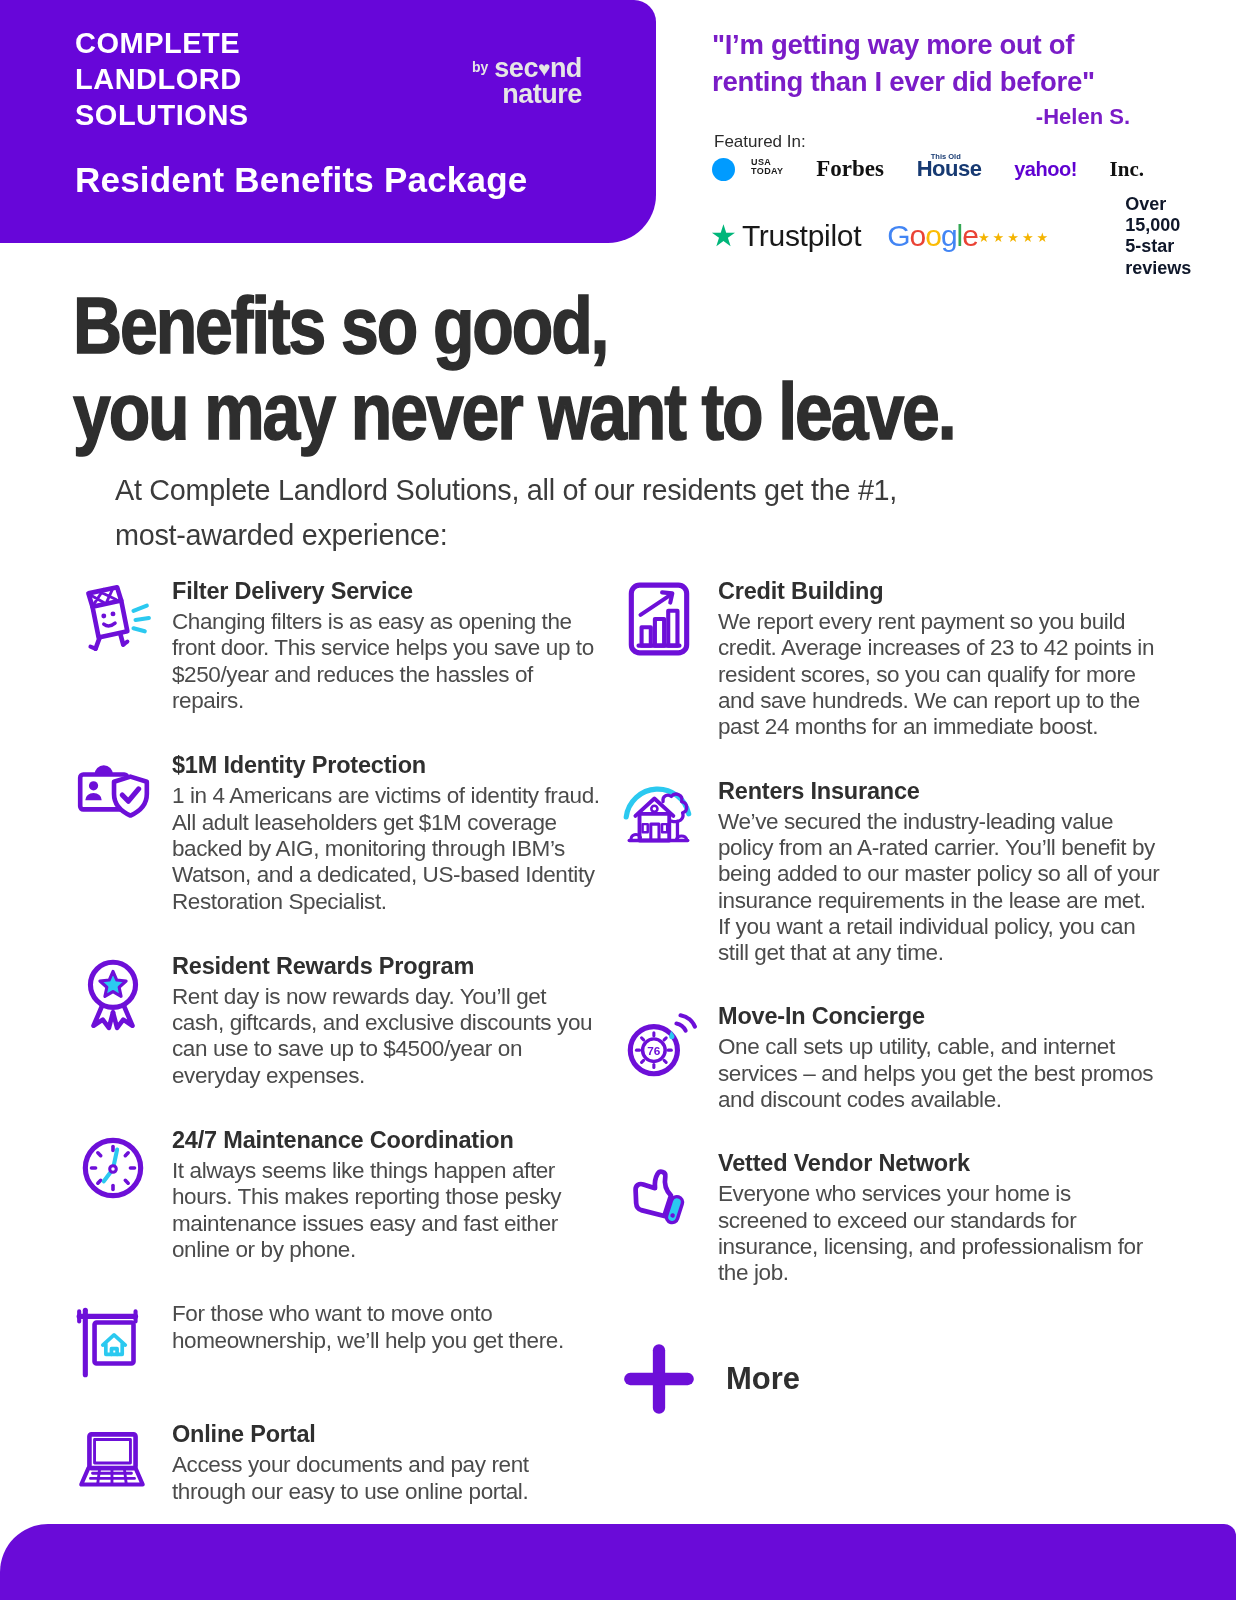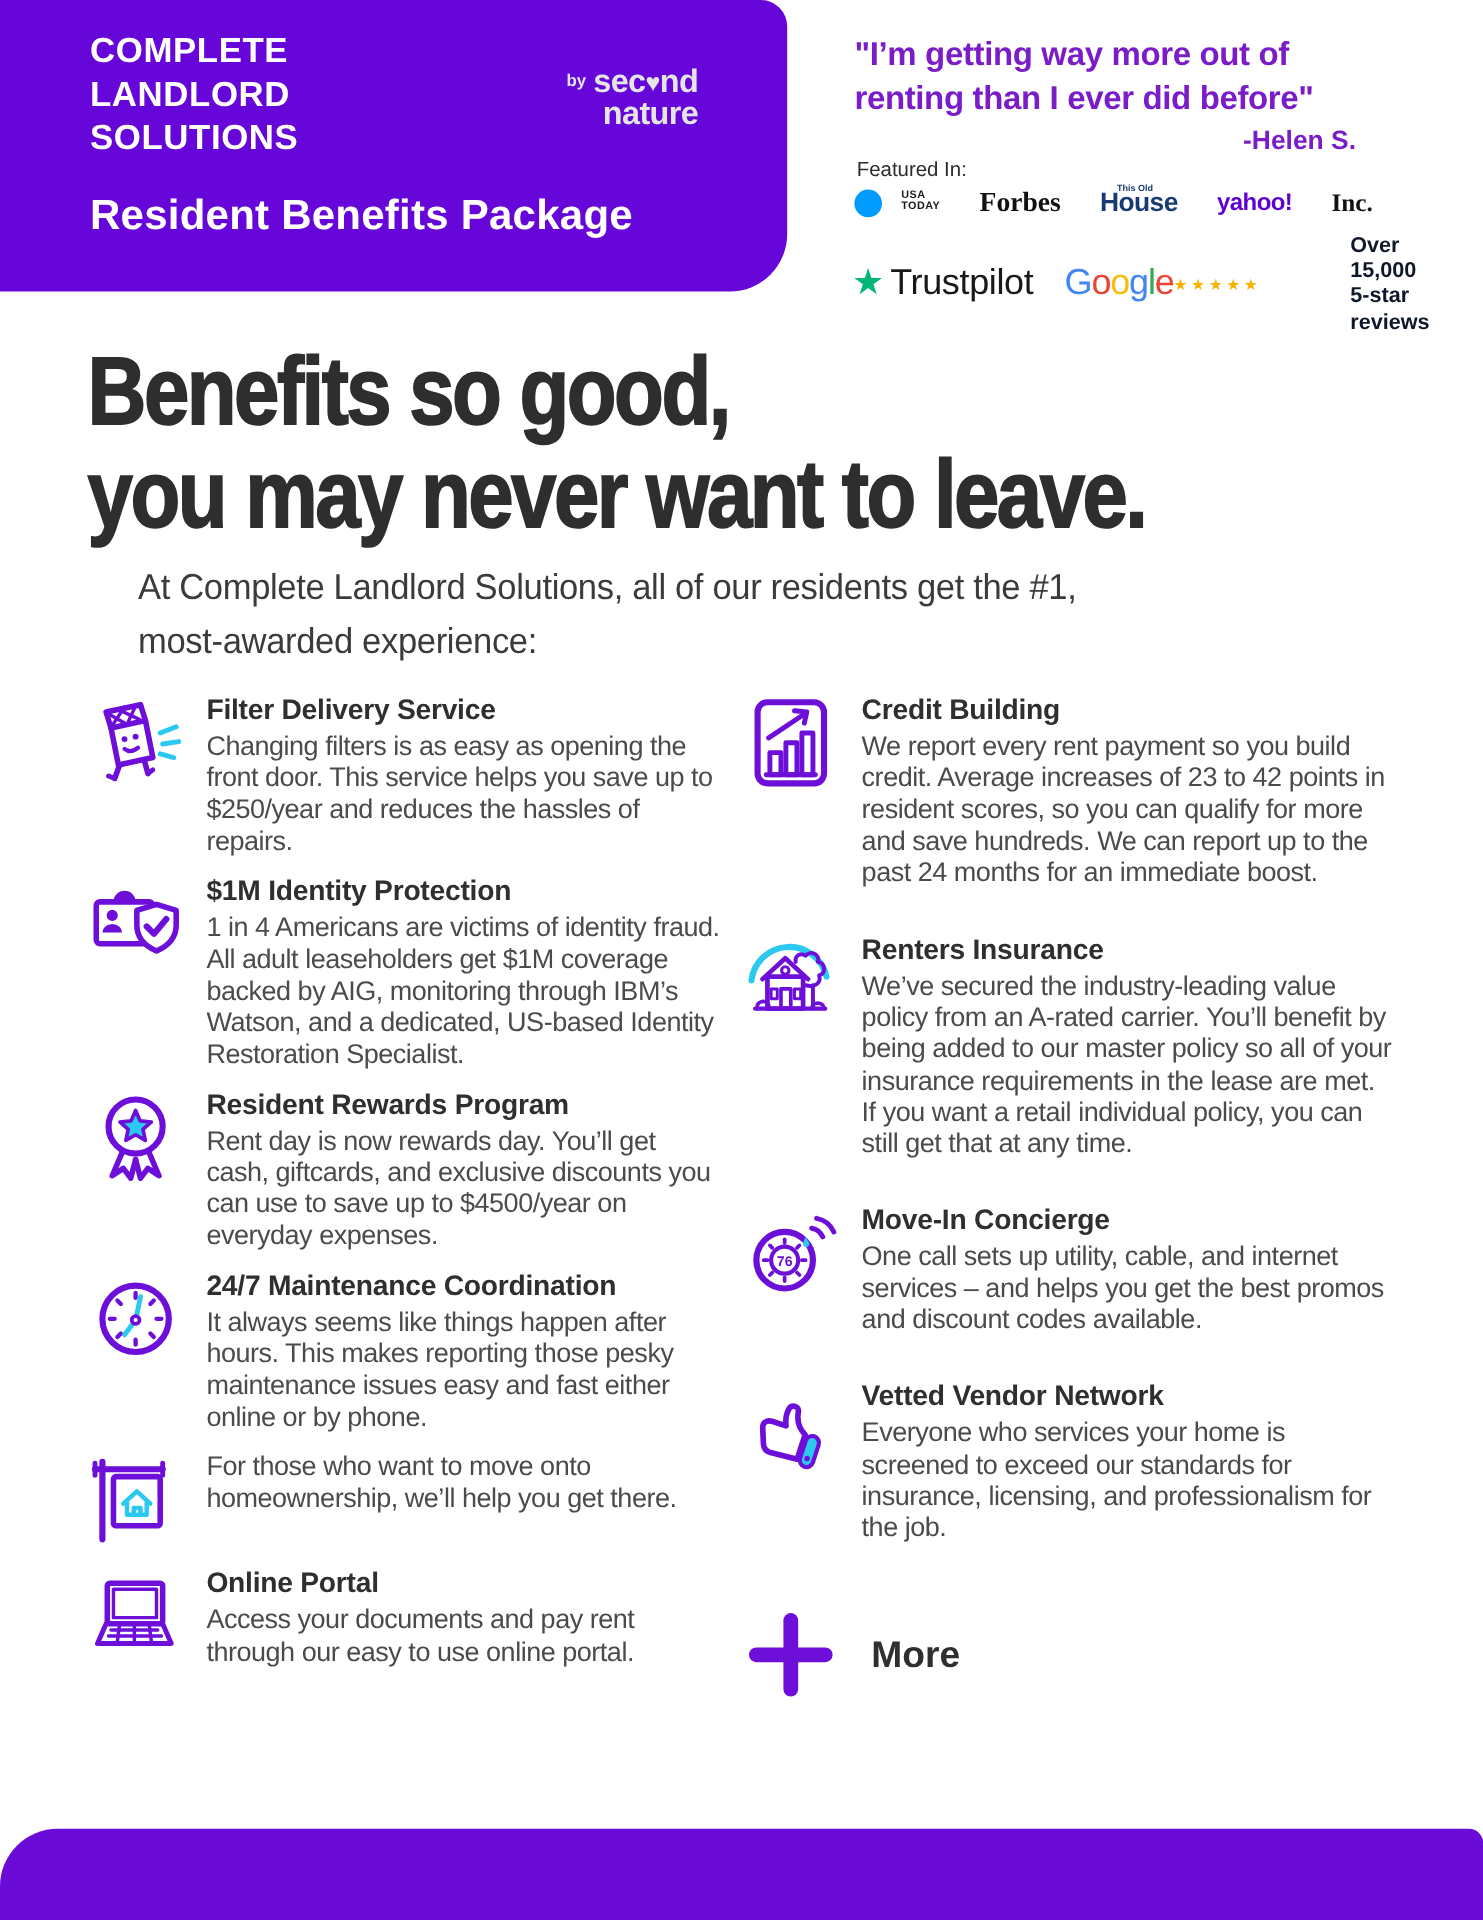--- a/index.html
+++ b/index.html
@@ -59,21 +59,21 @@
   
   .headline{position:absolute;left:73px;top:283px;font-weight:800;color:#2e2e2e;font-size:80px;line-height:1.08;}
   .headline span{display:block;transform:scaleX(.85);transform-origin:0 50%;letter-spacing:-2.5px;
                  -webkit-text-stroke:1.5px #2e2e2e;}
   .intro{position:absolute;left:75px;top:467px;font-size:30px;color:#3b3b3b;font-weight:500;line-height:1.5;
          letter-spacing:-.3px;margin-left:40px;}
   .intro span{display:block;transform:scaleX(.96);transform-origin:0 50%;}
 
   
   .col{position:absolute;display:flex;flex-direction:column;}
-  .col-left{left:70px;top:578px;width:530px;gap:15px;}
+  .col-left{left:70px;top:578px;width:530px;gap:38px;}
   .col-right{left:616px;top:578px;width:545px;gap:37px;}
   .item{display:flex;gap:16px;}
   .icn{width:86px;flex:0 0 86px;display:flex;justify-content:center;align-items:flex-start;}
   .icn svg{width:82px;height:82px;}
   .txt{flex:1;}
   .b-title{font-size:23.5px;font-weight:700;color:#2f2f2f;letter-spacing:-.2px;margin:0 0 4px;}
   .b-desc{font-size:22.5px;color:#4b4b4b;line-height:1.17;letter-spacing:-.4px;}
   .more-row{display:flex;align-items:center;gap:24px;margin-top:14px;}
   .more-label{font-size:31px;font-weight:700;color:#2f2f2f;}
 

